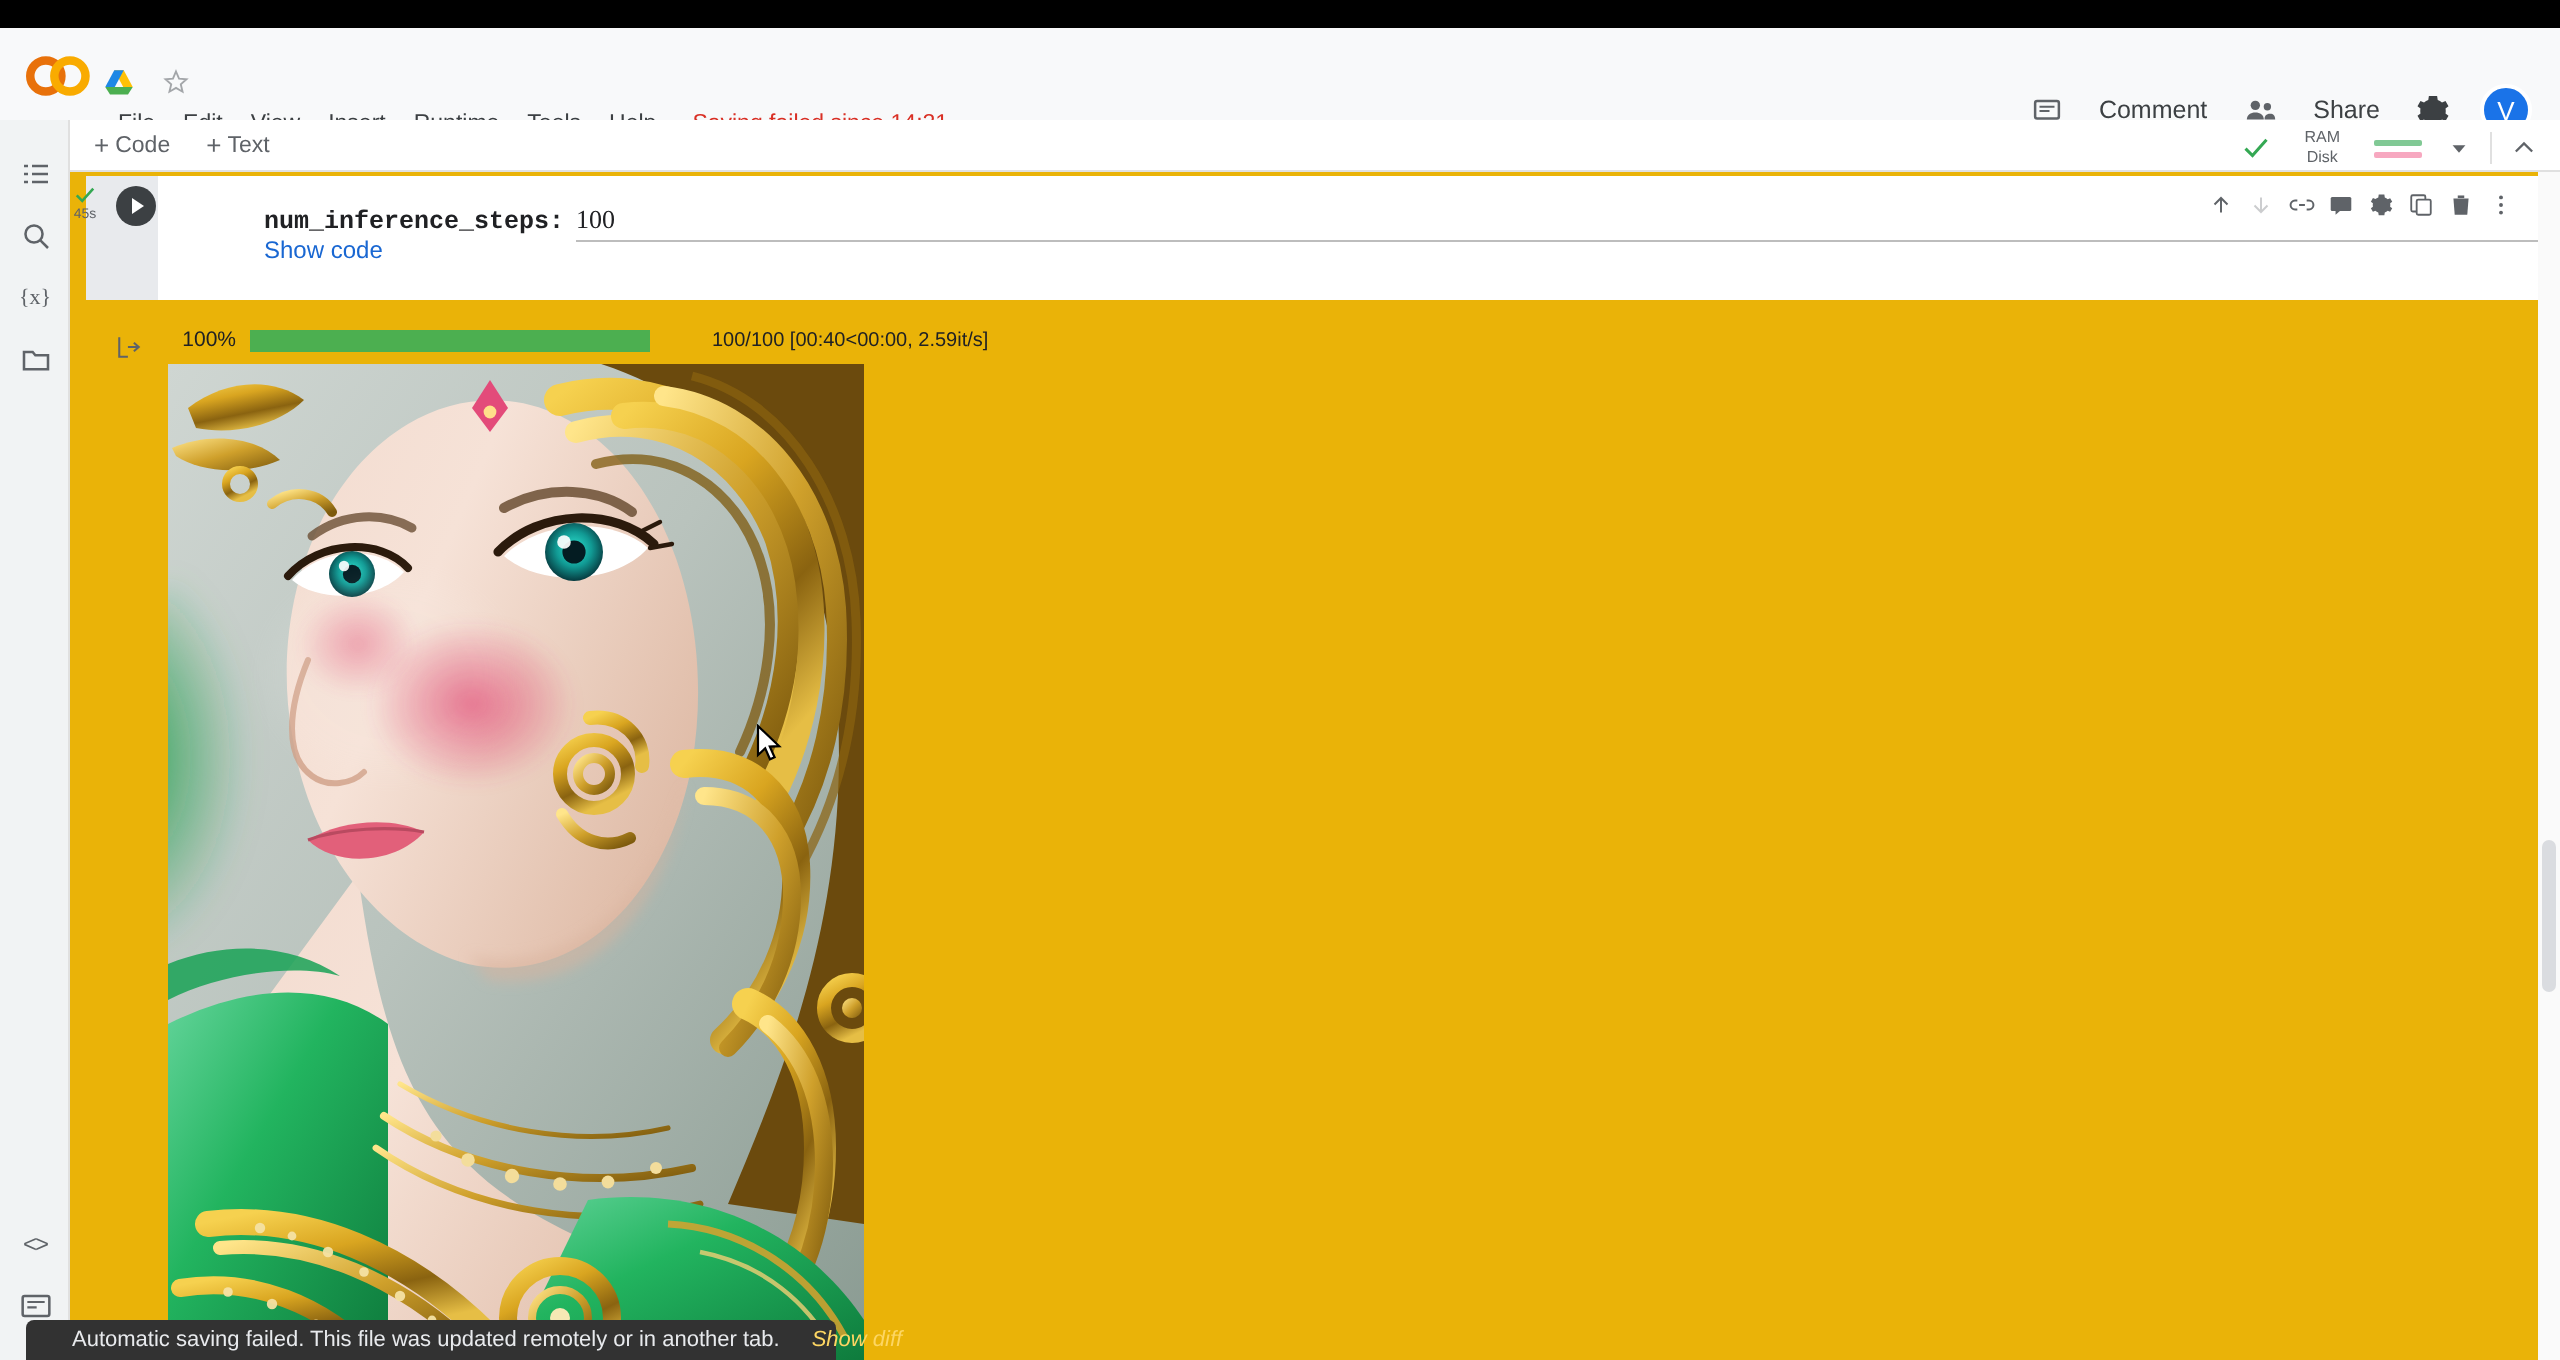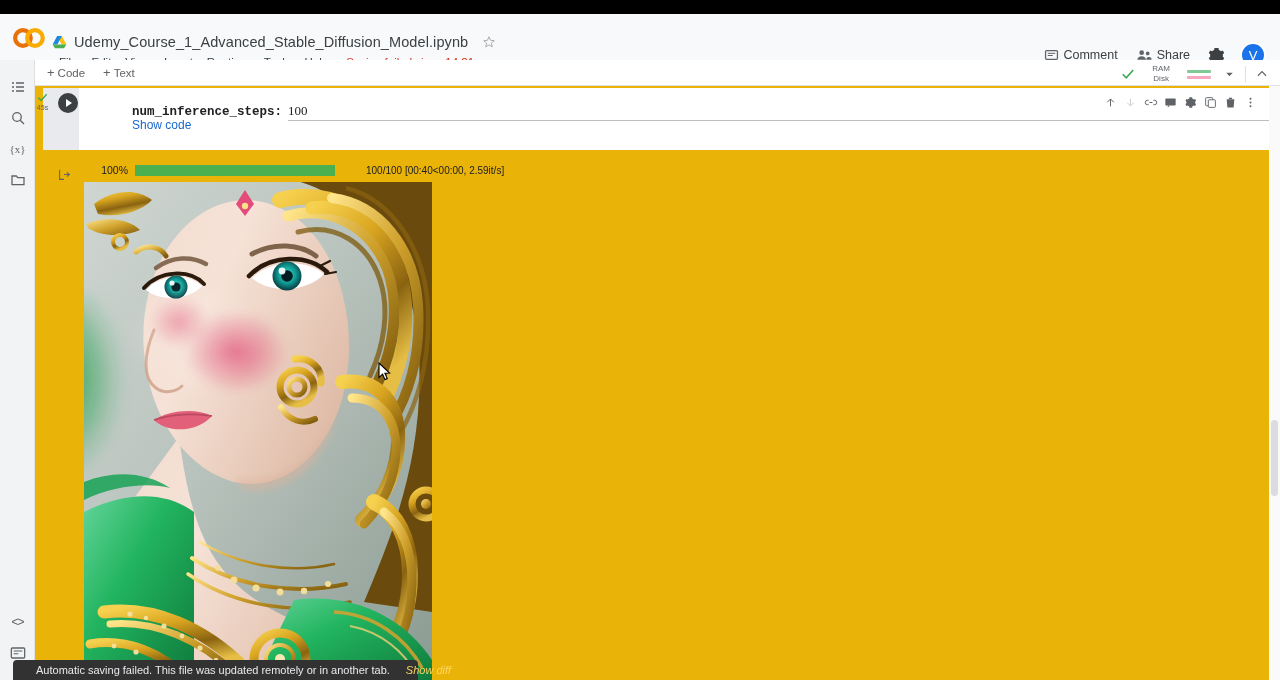--- a/index.html
+++ b/index.html
@@ -45,21 +45,21 @@
   }
   .save-status {
     font-size: 11.5px; color: #d93025; margin-left: 11px; white-space: nowrap;
   }
 
   .header-right {
     position: absolute; right: 14px; top: 26px;
     display: flex; align-items: center; gap: 0px;
   }
   .hr-btn {
-    display: flex; align-items: center; gap: 4px;
+    display: flex; align-items: center; gap: 18px;
     font-size: 12.5px; color: #3c4043;
     padding: 5px 9px; border-radius: 15px; cursor: pointer;
   }
   .hr-icon { display: block; }
   .gear-btn {
     width: 30px; height: 30px; border-radius: 50%;
     display: flex; align-items: center; justify-content: center;
     cursor: pointer; margin-left: 2px;
   }
   .avatar {
@@ -184,21 +184,21 @@
   .ct-btn.disabled { opacity: .32; cursor: default; }
 
   
   .output {
     position: absolute; left: 8px; top: 72px; width: 1228px;
   }
   .out-icon {
     position: absolute; left: 15px; top: 9px; cursor: pointer;
   }
   .progress-row {
-    position: absolute; left: 55px; top: 6px;
+    position: absolute; left: 45px; top: 6px;
     display: flex; align-items: center; gap: 7px;
   }
   .pct {
     font-size: 10.5px; color: #202124; width: 30px; text-align: right;
   }
   .pbar {
     width: 200px; height: 11px; background: #e6e6e6; position: relative;
     overflow: hidden;
   }
   .pbar-fill { height: 100%; background: #4caf50; }
@@ -249,21 +249,20 @@
       <ellipse cx="31" cy="15" rx="11" ry="11" fill="none" stroke="#f9ab00" stroke-width="6"></ellipse>
     </svg>
   </div>
 
   <div class="title-row">
     <svg class="drive-icon" viewBox="0 0 24 22">
       <path d="M8.2 1.5 L15.8 1.5 L23 15 L15.4 15 Z" fill="#ffc107"></path>
       <path d="M8.2 1.5 L1 15 L8.6 15 L15.8 1.5 Z" fill="#1e88e5"></path>
       <path d="M1 15 L4.8 21 L19.2 21 L23 15 Z" fill="#4caf50"></path>
     </svg>
-    <span class="nb-title">Udemy_Course_1_Advanced_Stable_Diffusion_Model.ipynb</span>
     <svg class="star-icon" viewBox="0 0 24 24">
       <path d="M12 3 l2.6 6.1 6.4.6-4.9 4.3 1.5 6.3L12 17l-5.6 3.3 1.5-6.3L3 9.7l6.4-.6z" fill="none" stroke="#5f6368" stroke-width="1.6"></path>
     </svg>
   </div>
 
   <div class="menubar">
     <div class="menu-item">File</div>
     <div class="menu-item">Edit</div>
     <div class="menu-item">View</div>
     <div class="menu-item">Insert</div>

